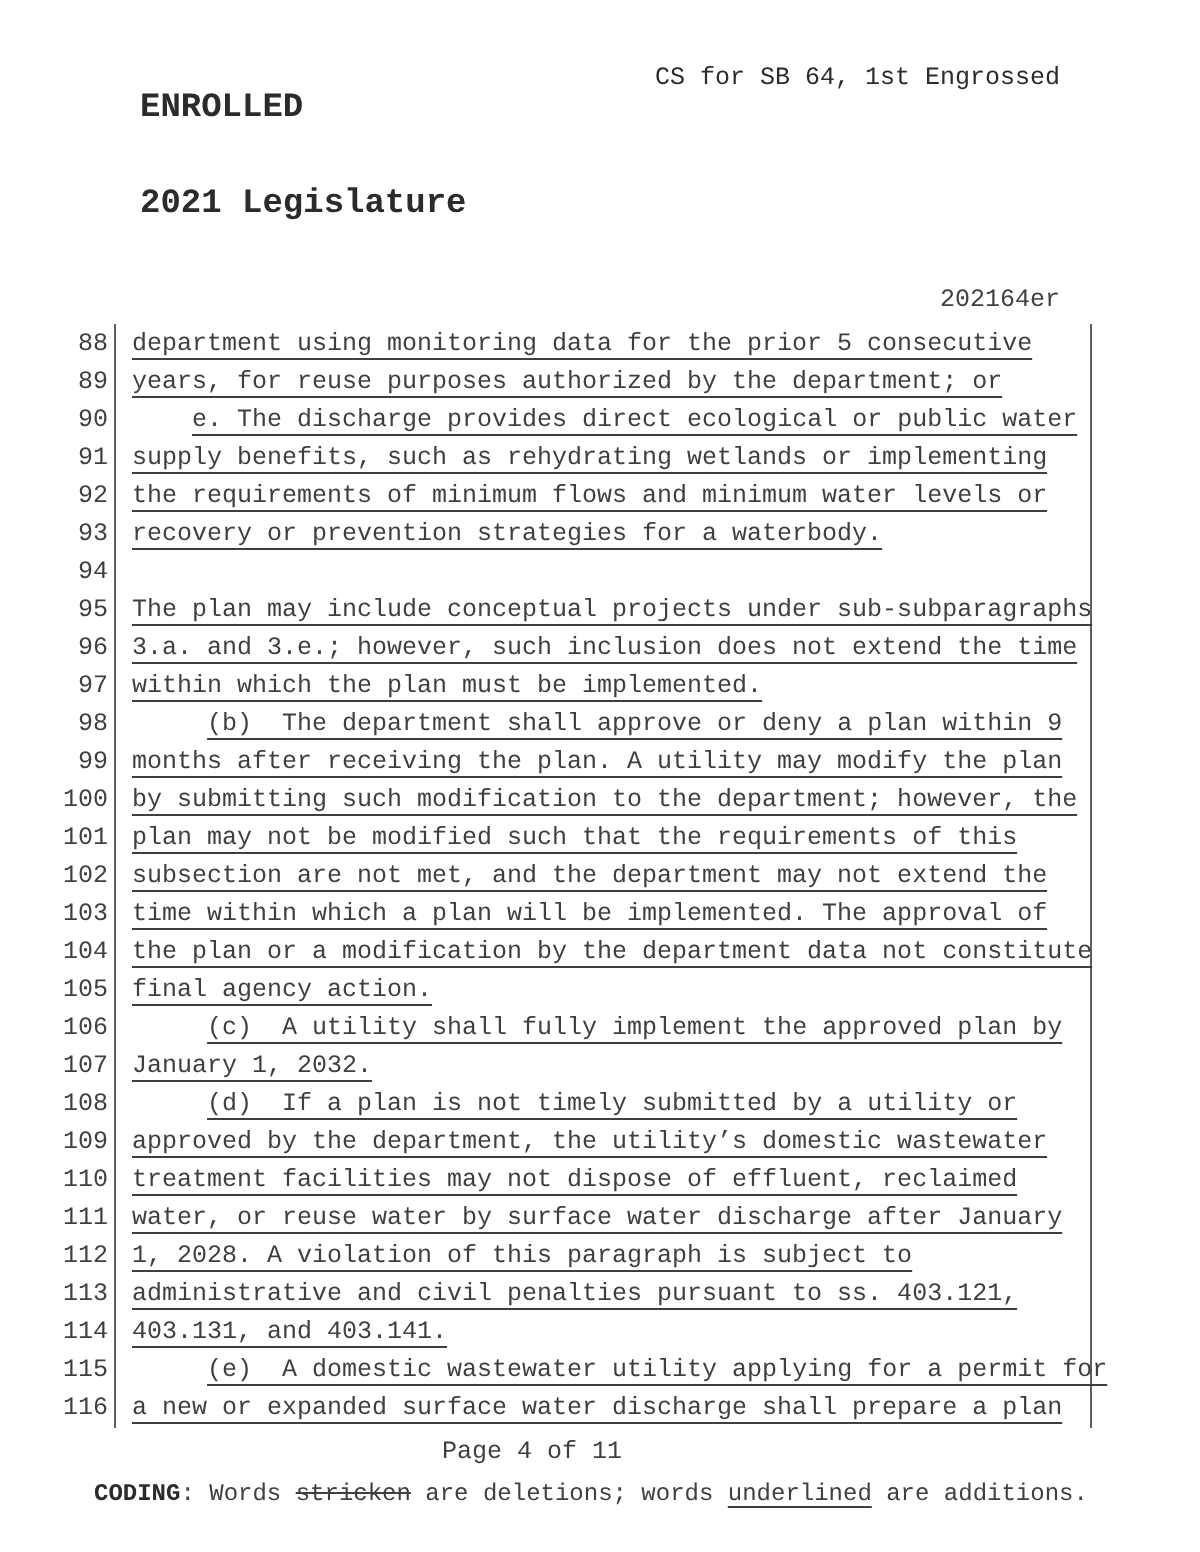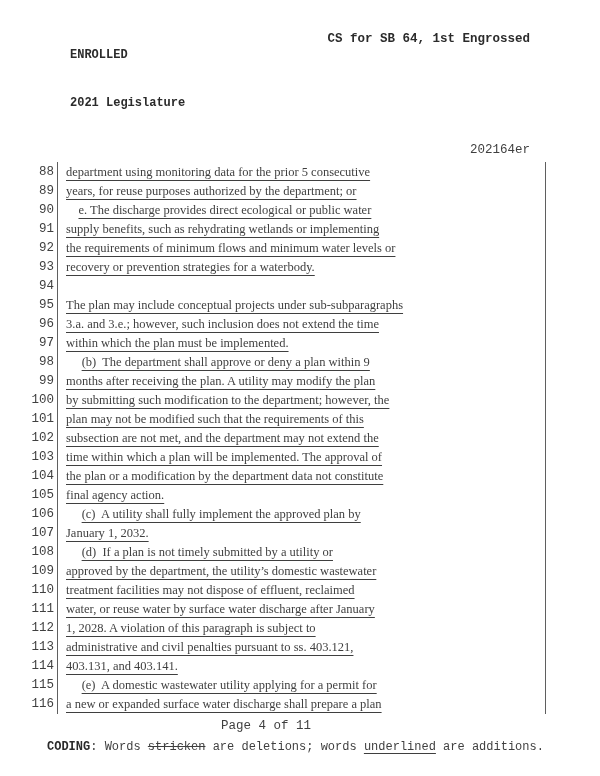--- a/index.html
+++ b/index.html
@@ -15,26 +15,26 @@
     width:600px;height:776px;
     margin:0 auto;
     background:var(--paper);
     font-family:"Liberation Mono","DejaVu Sans Mono",monospace;
     color:var(--ink);
     overflow:hidden;
   }
   
   .hdr-left{
     position:absolute;left:70px;top:15px;
-    font-size:12px;line-height:16px;font-weight:bold;
+    font-size:17px;line-height:16px;font-weight:bold;
     color:var(--ink-bold);white-space:pre;
   }
   .hdr-right{
     position:absolute;right:70px;top:31px;
-    font-size:12.5px;line-height:16px;font-weight:bold;
+    font-size:12.5px;line-height:16px;font-weight:normal;
     color:var(--ink-bold);white-space:pre;
   }
   
   .doc-code{
     position:absolute;right:70px;top:143px;
     font-size:12.5px;line-height:15px;margin-left:11px;
   }
   
   .vrule{position:absolute;top:162px;height:552px;width:1px;background:var(--rule);}
   .vrule.left{left:57px;}
@@ -42,21 +42,21 @@
   
   .bill-body{
     position:absolute;left:0;top:163px;width:600px;
     font-size:12.5px;
   }
   .line{display:flex;height:19px;line-height:19px;}
   .num{
     width:54px;flex:0 0 54px;text-align:right;
     color:var(--ink);white-space:pre;
   }
-  .txt{padding-left:12px;white-space:pre;font-family:Liberation Serif, serif;}
+  .txt{padding-left:12px;white-space:pre;}
   .ind{white-space:pre;}
   .utext{
     white-space:pre;
     text-decoration:underline;
     text-decoration-thickness:1px;
     text-underline-offset:3.5px;
     text-decoration-color:var(--ink);
   }
   
   .page-indicator{

